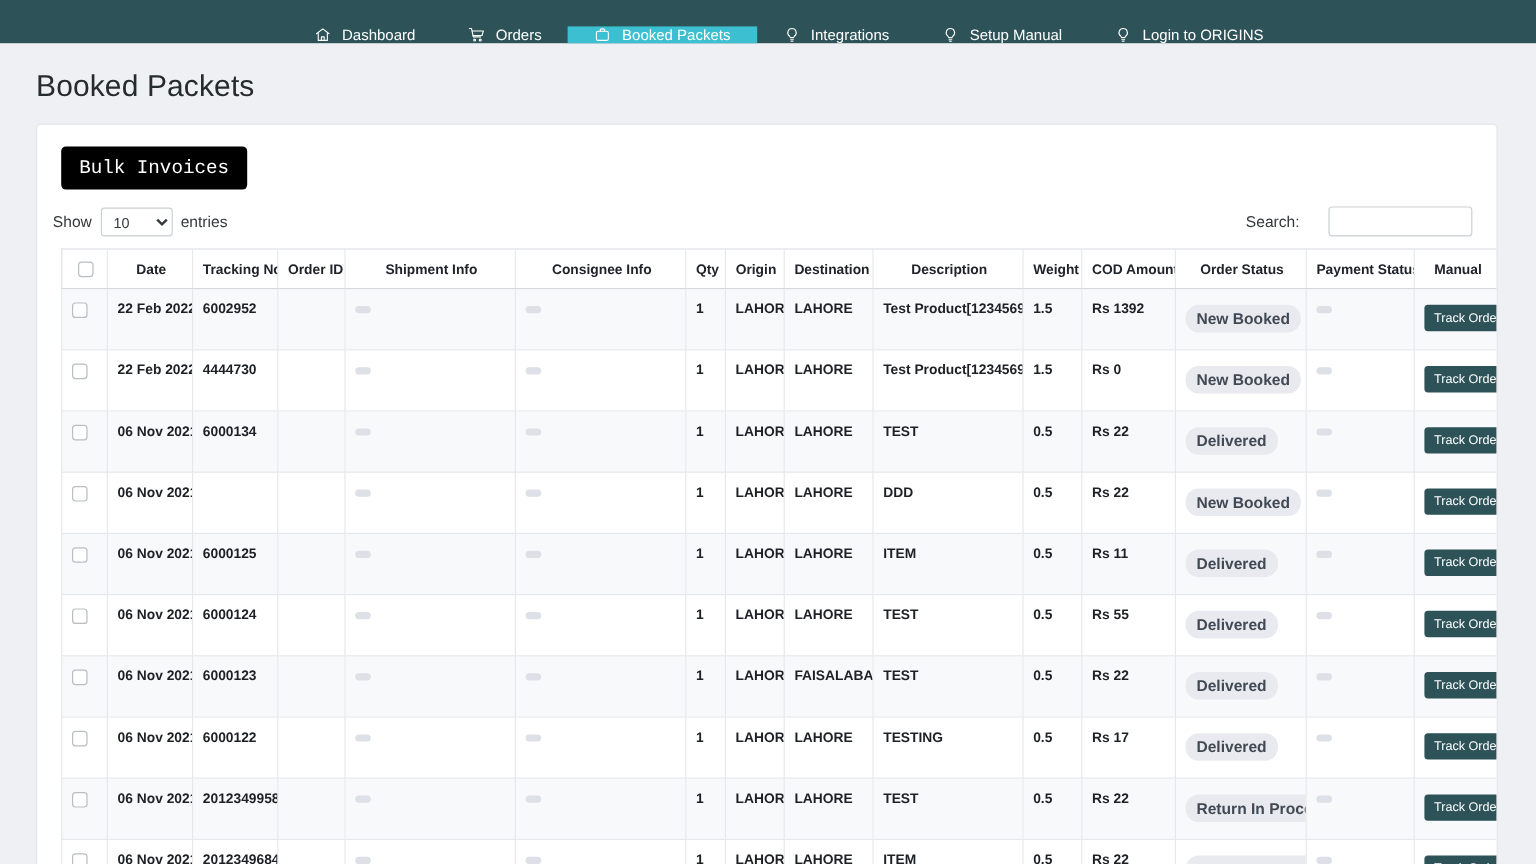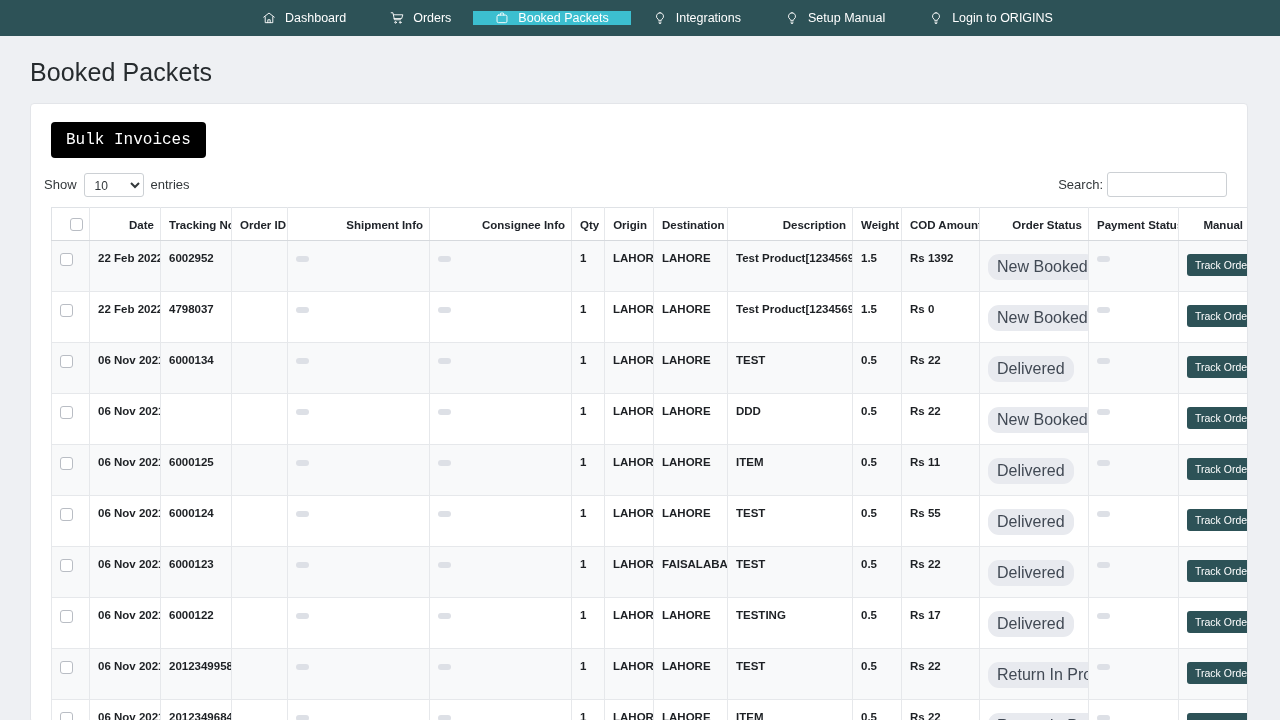--- a/index.html
+++ b/index.html
@@ -10,21 +10,21 @@
     background: #eef0f3;
     font-family: "Liberation Sans", sans-serif;
     -webkit-font-smoothing: antialiased;
   }
 
   
   .navbar {
     height: 36px;
     background: #2d5257;
     display: flex;
-    align-items: center;
+    align-items: flex-end;
     padding-left: 240px;
     width: 1280px;
   }
   .nav-item {
     display: flex;
     align-items: center;
     gap: 9px;
     padding: 0 22px;
     color: #ffffff;
     font-size: 12.5px;
@@ -79,38 +79,38 @@
     padding: 4px 6px;
     border: 1px solid #ccd0d4;
     border-radius: 3px;
     background: #fff;
     color: #33383b;
     width: 60px;
     height: 24px;
     font-family: "Liberation Sans", sans-serif;
     text-align: left;
   }
-  .search-wrap { font-size: 13px; color: #33383b; display: flex; align-items: center; gap: 4px; }
+  .search-wrap { font-size: 13px; color: #33383b; display: flex; align-items: center; gap: 24px; }
   .search-input {
     border: 1px solid #ccd0d4;
     border-radius: 3px;
     height: 25px;
     width: 120px;
     padding: 2px 6px;
     font-size: 12px;
     font-family: "Liberation Sans", sans-serif;
   }
 
   
   table { border-collapse: collapse; width: 1198px; table-layout: fixed; margin-left: 8px;}
   thead th {
     font-size: 11.5px;
     color: #20242a;
     font-weight: bold;
-    text-align: right;
+    text-align: center;
     padding: 10px 6px 9px 8px;
     border-top: 1px solid #dfe2e6;
     border-bottom: 1px solid #d6d9dd;
     border-right: 1px solid #e6e8eb;
     vertical-align: middle;
     white-space: nowrap;
     overflow: hidden;
   }
   thead th:first-child { border-left: 1px solid #dfe2e6; }
   tbody td {
@@ -142,22 +142,22 @@
     display: inline-block;
     width: 13px; height: 6px;
     border-radius: 4px;
     background: #dde0e6;
     margin-top: 3px;
   }
   .status-badge {
     display: inline-block;
     background: #e8eaef;
     color: #414954;
-    font-size: 16px;
-    font-weight: normal;
+    font-size: 13px;
+    font-weight: bold;
     border-radius: 11px;
     padding: 4px 9px;
     white-space: nowrap;
     margin-top: 2px;
   }
   .track-btn {
     display: inline-block;
     background: #2d5257;
     color: #fff;
     border: none;
@@ -305,21 +305,21 @@
           <td>Test Product[123456987]</td>
           <td>1.5</td>
           <td>Rs 1392</td>
           <td><span class="status-badge">New Booked</span></td>
           <td><span class="pill-ph"></span></td>
           <td><button class="track-btn">Track Order</button></td>
         </tr>
         <tr>
           <td><span class="cb"></span></td>
           <td>22 Feb 2022</td>
-          <td>4798037</td>
+          <td>4444730</td>
           <td></td>
           <td><span class="pill-ph"></span></td>
           <td><span class="pill-ph"></span></td>
           <td>1</td>
           <td>LAHORE</td>
           <td>LAHORE</td>
           <td>Test Product[123456987]</td>
           <td>1.5</td>
           <td>Rs 0</td>
           <td><span class="status-badge">New Booked</span></td>

